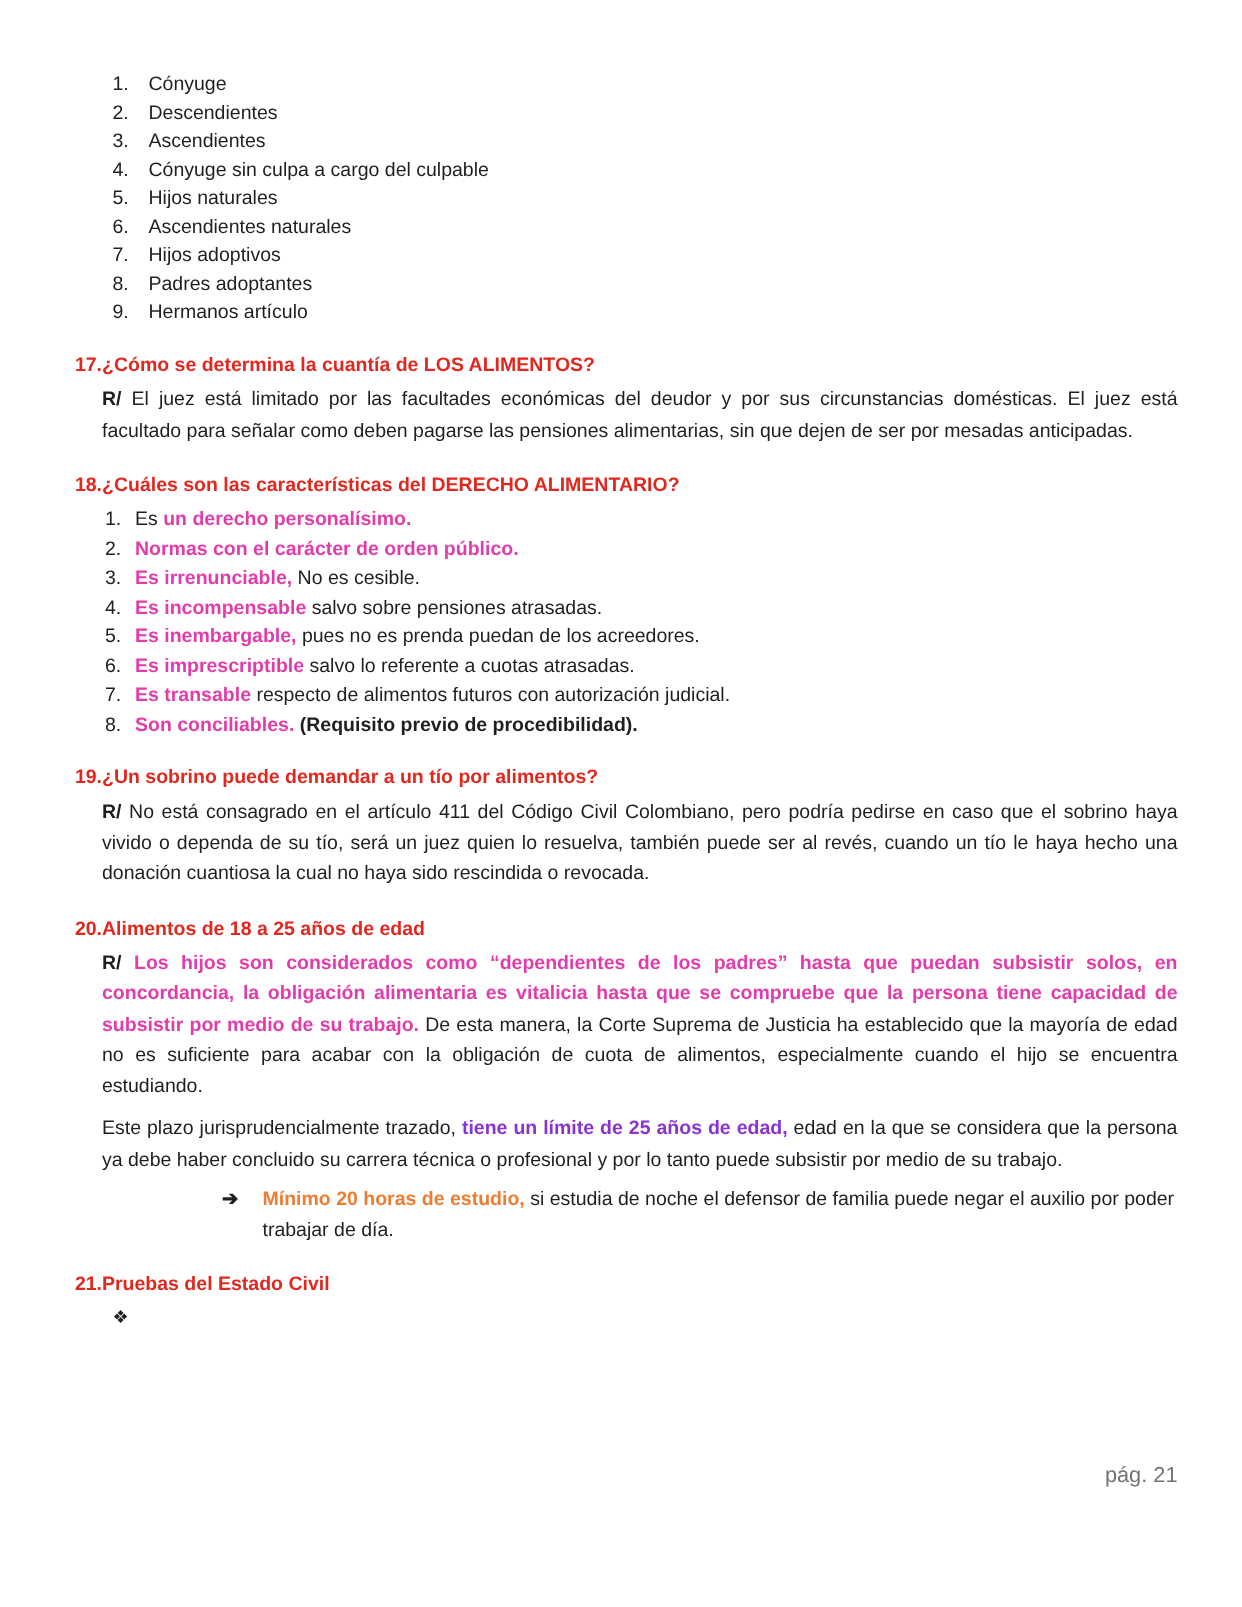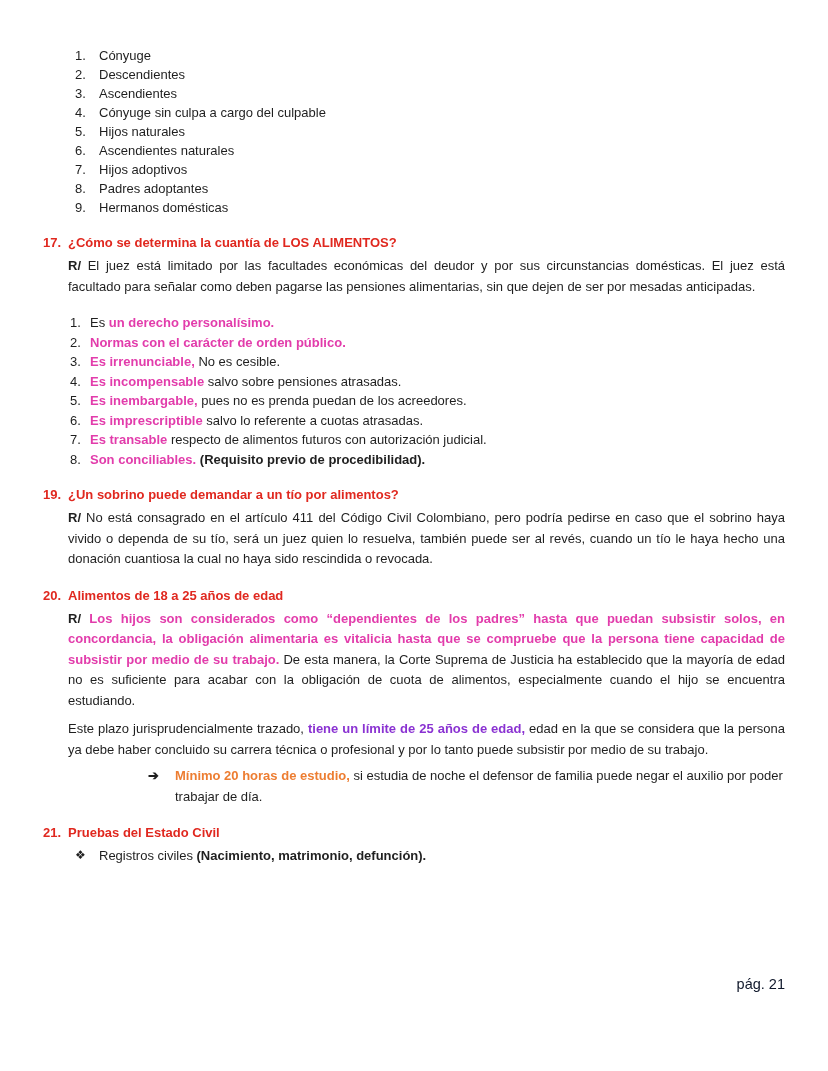--- a/index.html
+++ b/index.html
@@ -18,21 +18,21 @@
   }
   
   .toplist{margin:0 0 0 32px;}
   .li{display:flex;line-height:19px;font-size:13px;}
   .li .num{flex:0 0 24px;}
   .li .li-text{flex:1 1 auto;}
   
   .sec{margin-top:16px;}
   .sec.extra-gap{}
   .heading{display:flex;line-height:19px;font-size:13px;font-weight:bold;}
-  .heading .h-num{flex:0 0 25px;}
+  .heading .h-num{flex:0 0 25px;text-align:right;}
   .heading .h-title{flex:1 1 auto;}
   .para{
     margin:4px 0 0 25px;
     font-size:13px;line-height:20.5px;
     text-align:justify;
   }
   .para + .para{margin-top:8px;}
   .sublist{margin:4px 0 0 27px;}
   .sublist .li{line-height:19.5px;}
   .sublist .li .num{flex:0 0 20px;}
@@ -50,21 +50,21 @@
   .bullet-row .bullet-icon{flex:0 0 24px;font-size:12px;}
   
   .run.b{font-weight:bold;}
   .run.m{font-weight:bold;color:var(--magenta,#e23cab);}
   .run.p{font-weight:bold;color:var(--purple,#8a32d2);}
   .run.o{font-weight:bold;color:var(--orange,#ed7d31);}
   .heading{color:var(--red,#e0281f);}
   .footer{
     position:absolute;
     top:976px;right:43px;
-    font-size:14.5px;color:#0f172a;
+    font-size:14.5px;color:#737373;
   }
 </style>
 </head>
 <body>
 
 <div class="page">
   <div id="doc-content">
       <div class="toplist">
         <div class="li">
           <span class="num">1.</span>
@@ -93,31 +93,35 @@
         <div class="li">
           <span class="num">7.</span>
           <span class="li-text"><span class="run ">Hijos adoptivos</span></span>
         </div>
         <div class="li">
           <span class="num">8.</span>
           <span class="li-text"><span class="run ">Padres adoptantes</span></span>
         </div>
         <div class="li">
           <span class="num">9.</span>
-          <span class="li-text"><span class="run ">Hermanos domésticas</span></span>
+          <span class="li-text"><span class="run ">Hermanos artículo</span></span>
         </div>
       </div>
       <section class="sec">
         <div class="heading">
           <span class="h-num">17.</span>
           <span class="h-title">¿Cómo se determina la cuantía de LOS ALIMENTOS?</span>
         </div>
         <p class="para"><span class="run b">R/ </span><span class="run ">El juez está limitado por las facultades económicas del deudor y por sus circunstancias domésticas. El juez está facultado para señalar como deben pagarse las pensiones alimentarias, sin que dejen de ser por mesadas anticipadas.</span></p>
       </section>
       <section class="sec">
+        <div class="heading">
+          <span class="h-num">18.</span>
+          <span class="h-title">¿Cuáles son las características del DERECHO ALIMENTARIO?</span>
+        </div>
         <div class="sublist">
           <div class="li">
             <span class="num">1.</span>
             <span class="li-text"><span class="run ">Es </span><span class="run m">un derecho personalísimo.</span></span>
           </div>
           <div class="li">
             <span class="num">2.</span>
             <span class="li-text"><span class="run m">Normas con el carácter de orden público.</span></span>
           </div>
           <div class="li">
@@ -165,18 +169,17 @@
           <div class="arrow-text"><span class="run o">Mínimo 20 horas de estudio,</span><span class="run "> si estudia de noche el defensor de familia puede negar el auxilio por poder trabajar de día.</span></div>
         </div>
       </section>
       <section class="sec">
         <div class="heading">
           <span class="h-num">21.</span>
           <span class="h-title">Pruebas del Estado Civil</span>
         </div>
         <div class="bullet-row">
           <span class="bullet-icon">❖</span>
-          <div class="bullet-text"><span class="run ">Registros civiles </span><span class="run b">(Nacimiento, matrimonio, defunción).</span></div>
         </div>
       </section>
     </div>
   <div class="footer">pág. 21</div>
 </div>
 
 </body></html>

